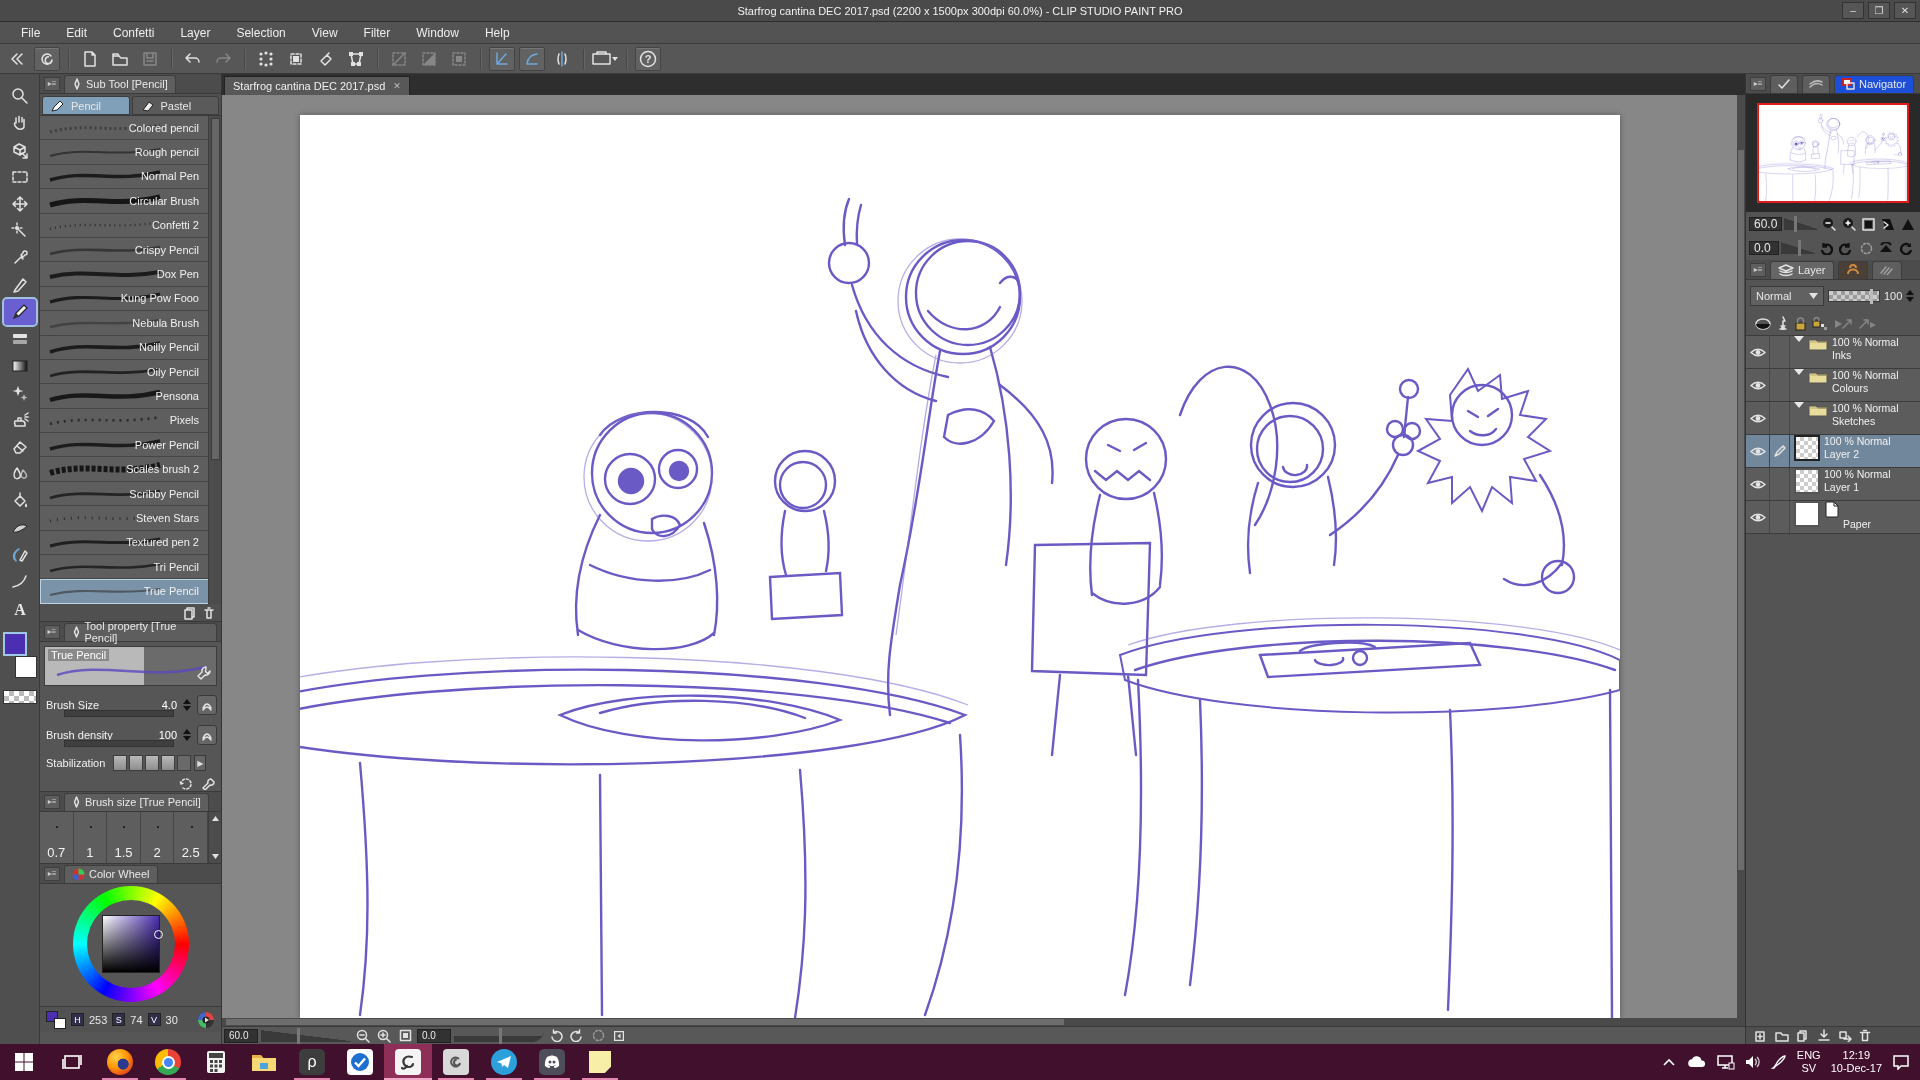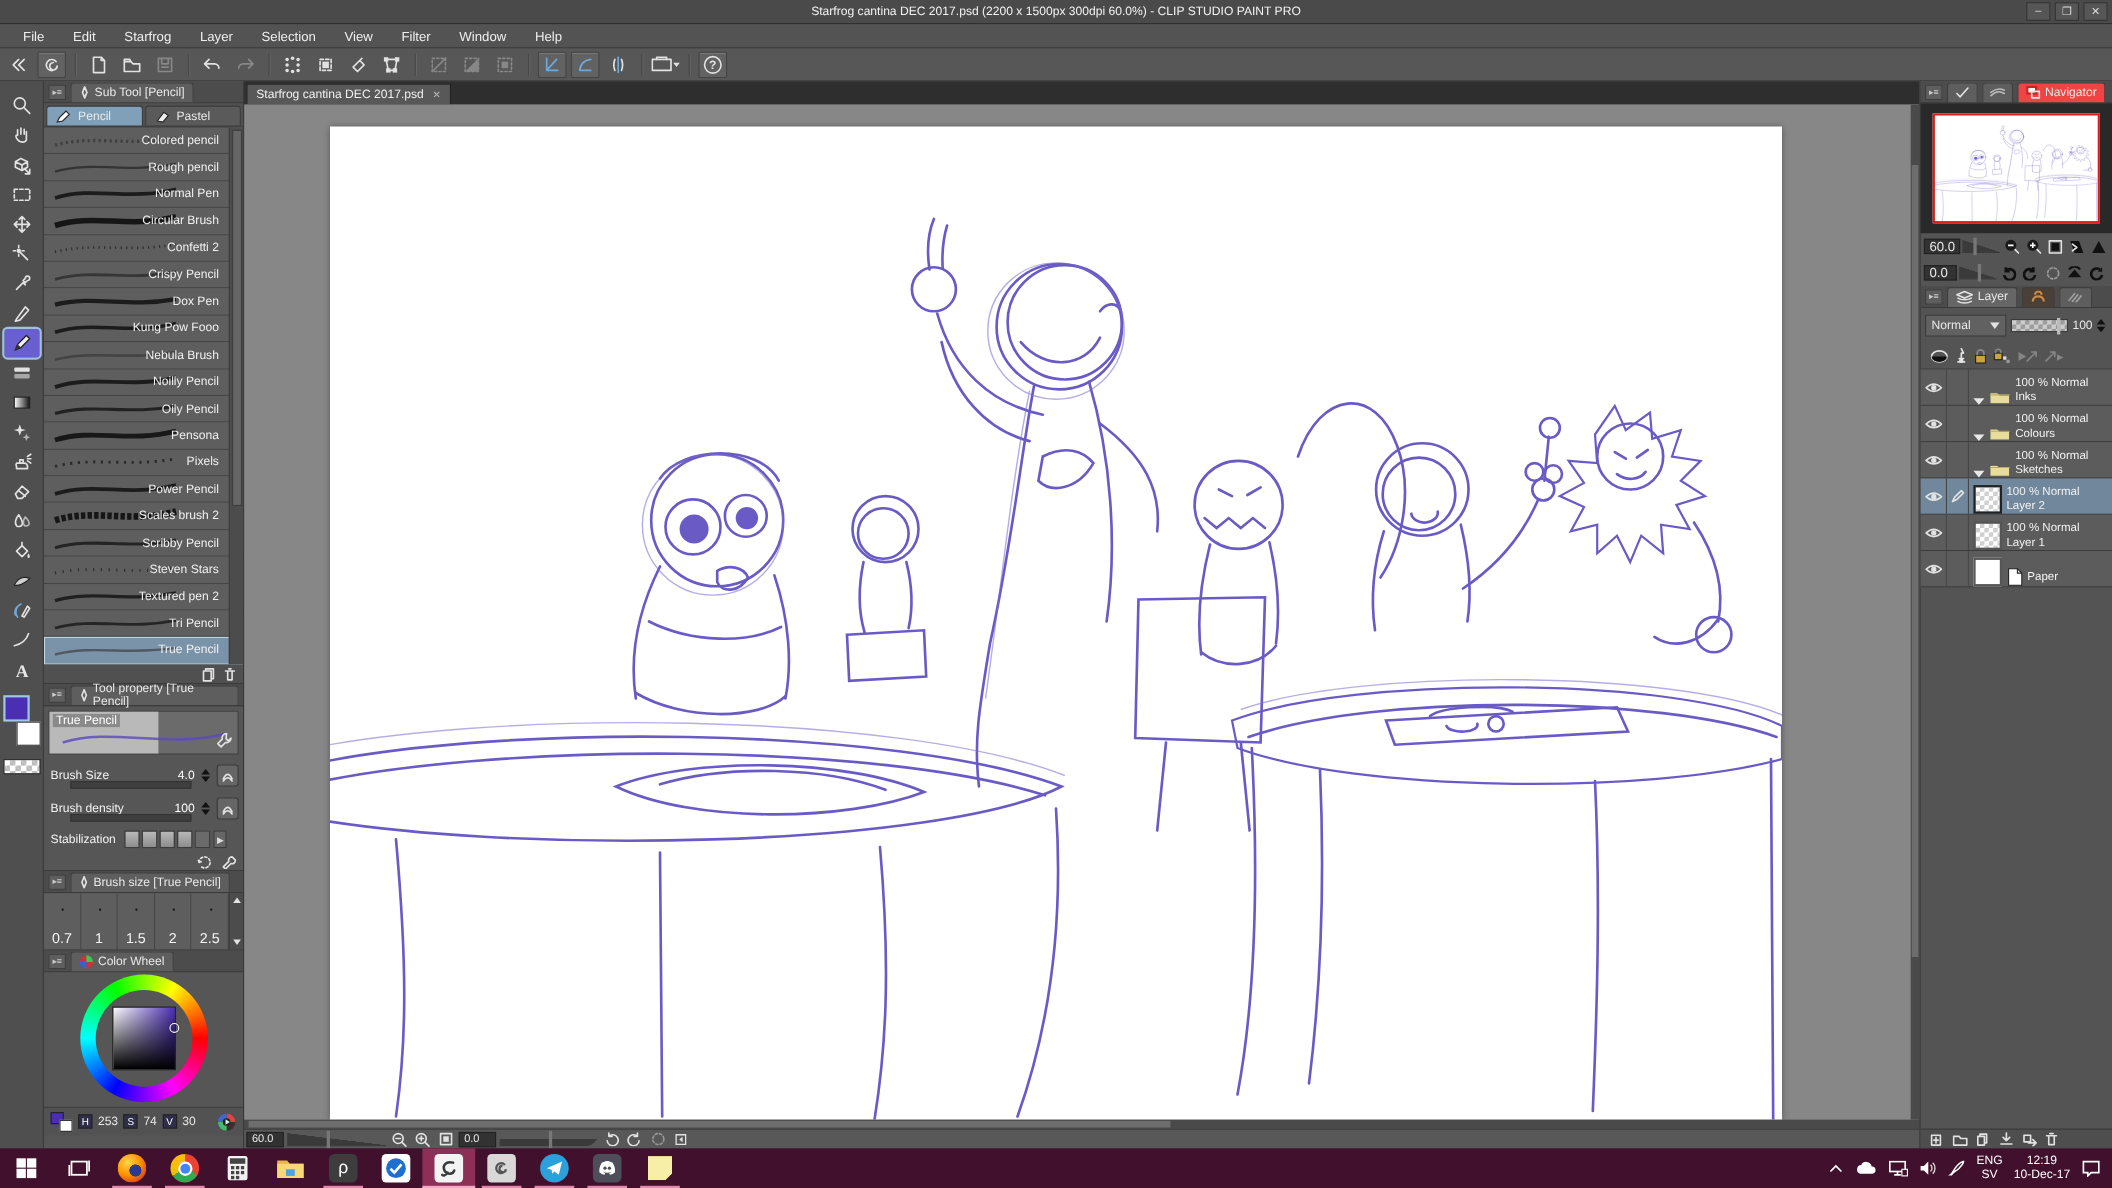--- a/index.html
+++ b/index.html
@@ -118,21 +118,21 @@
   #opabar { width:52px; height:12px; border:1px solid #3a3a3a;
     background-image:linear-gradient(45deg,#999 25%,transparent 25%,transparent 75%,#999 75%),
       linear-gradient(45deg,#999 25%,#ccc 25%,#ccc 75%,#999 75%), linear-gradient(90deg,#777,#eee);
     background-size:8px 8px,8px 8px,100% 100%; background-position:0 0,4px 4px,0 0; position:relative; }
   #opabar i { position:absolute; right:6px; top:-2px; width:3px; height:15px; background:#bbb; }
   #lockrow { height:24px; display:flex; align-items:center; gap:5px; padding:0 8px; border-bottom:1px solid #3c3c3c; }
   .lrow { height:33px; border-bottom:1px solid #3c3c3c; display:flex; align-items:stretch; background:#5c5c5c; }
   .lrow.sel { background:#71879b; }
   .lcell-eye { width:24px; display:flex; align-items:center; justify-content:center; border-right:1px solid #464646; }
   .lcell-edit { width:20px; display:flex; align-items:center; justify-content:center; border-right:1px solid #464646; }
-  .lcell-main { flex:1; display:flex; align-items:flex-end; gap:4px; padding-left:4px; }
+  .lcell-main { flex:1; display:flex; align-items:flex-start; gap:4px; padding-left:4px; }
   .ltxt { font-size:10.5px; line-height:1.25; color:#f2f2f2; }
   .lthumb { width:26px; height:26px; border:2px solid #222; background-image:linear-gradient(45deg,#ccc 25%,transparent 25%,transparent 75%,#ccc 75%),linear-gradient(45deg,#ccc 25%,#fff 25%,#fff 75%,#ccc 75%); background-size:8px 8px; background-position:0 0,4px 4px; }
   .lthumb.white { background:#fff; }
   .expander { width:0; height:0; border-left:5px solid transparent; border-right:5px solid transparent; border-top:6px solid #e8e8e8; }
   #layerfoot { position:absolute; left:0; bottom:0; width:100%; height:18px; background:#4e4e4e; border-top:1px solid #3a3a3a; display:flex; align-items:center; gap:7px; padding-left:8px; }
 
   
   #taskbar { left:0; top:1044px; width:1920px; height:36px; background:#41102d; display:flex; align-items:stretch; }
   .tbcell { width:48px; display:flex; align-items:center; justify-content:center; position:relative; }
   .tbcell.running::after { content:""; position:absolute; left:6px; right:6px; bottom:0; height:2px; background:#e687b0; }
@@ -231,21 +231,21 @@
   <div class="winbtns">
     <span class="winbtn">–</span>
     <span class="winbtn">❐</span>
     <span class="winbtn">✕</span>
   </div>
 </div>
 
 <div id="menubar" class="abs">
   <span class="menuitem">File</span>
   <span class="menuitem">Edit</span>
-  <span class="menuitem">Starfrog</span>
+  <span class="menuitem">Confetti</span>
   <span class="menuitem">Layer</span>
   <span class="menuitem">Selection</span>
   <span class="menuitem">View</span>
   <span class="menuitem">Filter</span>
   <span class="menuitem">Window</span>
   <span class="menuitem">Help</span>
 </div>
 
 <div id="toolbar" class="abs">
   <span class="tbtn">
@@ -901,21 +901,21 @@
       <span class="ptab" style="padding:0 6px">
           <svg width="14" height="10">
             <path class="icstroke" d="M2 6 L5 9 L12 1"></path>
           </svg>
         </span>
       <span class="ptab" style="padding:0 6px">
           <svg width="14" height="10">
             <path class="icstroke" d="M1 8 Q7 2 13 6 M1 5 Q7 0 13 3" opacity=".7"></path>
           </svg>
         </span>
-      <span class="ptab" style="background:#ef4444">
+      <span class="ptab" style="background:#1d4ed8">
         <svg width="13" height="12">
             <rect x="1" y="1" width="8" height="6" fill="#fff" stroke="#c22" stroke-width="2"></rect>
             <rect class="icstroke" x="5" y="5" width="7" height="6"></rect>
           </svg>
         <span>Navigator</span>
       </span>
     </div>
     <div id="navthumb">
       <div id="navthumbinner">
         <svg width="148" height="96" viewBox="0 0 1320 903" preserveAspectRatio="none">

